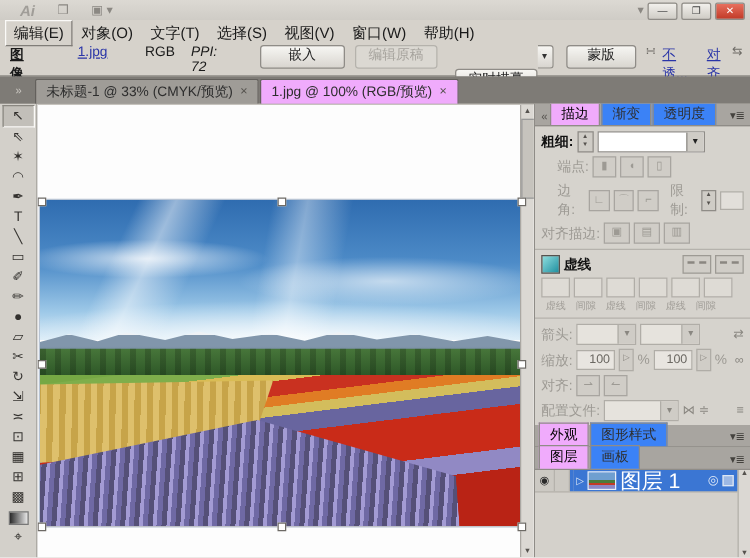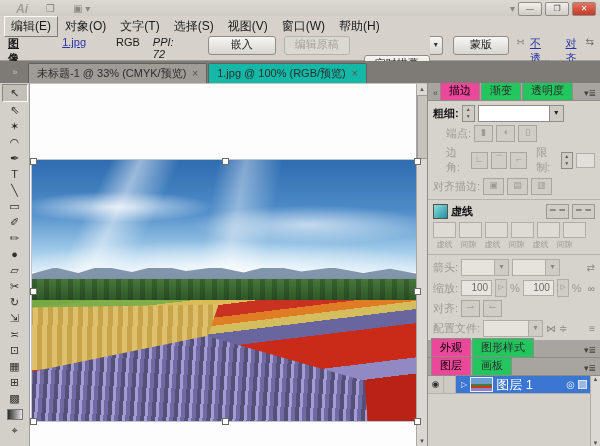--- a/index.html
+++ b/index.html
@@ -37,21 +37,21 @@
   .cb-btn.disabled{color:#a6a39d;border-color:#b5b2ac;background:#dbd8d2;}
   .cb-dd{width:13px;height:17px;border:1px solid #8f8c87;border-left:none;border-radius:0 3px 3px 0;
          background:linear-gradient(#f7f6f3,#d8d5cf);font-size:8px;line-height:16px;text-align:center;color:#333;}
   .cb-icon{color:#6f6c67;font-size:10px;}
 
   
   .doctabs{height:22px;background:#7e7b76;display:flex;align-items:flex-end;padding-left:2px;}
   .tools-head{width:26px;color:#c9c6c0;font-size:9px;text-align:center;align-self:center;}
   .doctab{height:19px;display:flex;align-items:center;gap:6px;padding:0 8px;font-size:11px;
           background:#9f9c97;color:#2e2e2e;border:1px solid #63605c;border-bottom:none;border-radius:2px 2px 0 0;margin-right:1px;white-space:nowrap;}
-  .doctab.active{background:#14b8a6;}
+  .doctab.active{background:#f0abfc;}
   .doctab .close{font-size:10px;color:#55524e;}
 
   
   .main{flex:1;display:flex;overflow:hidden;}
 
   
   .toolbar{width:29px;background:#d3d0ca;border-right:1px solid #a19e99;display:flex;flex-direction:column;
            align-items:center;padding-top:1px;overflow:hidden;}
   .tool{width:24px;height:16px;text-align:center;}
   .tool span{font-size:11px;line-height:16px;color:#33312e;}
@@ -90,22 +90,22 @@
     background:repeating-linear-gradient(97deg,#dec06c 0 5px,#c7a449 5px 10px);
     clip-path:polygon(0 0,100% 25%,88% 100%,0 88%);}
   .lavender{position:absolute;left:-12px;bottom:-18px;width:345px;height:102px;transform:rotate(-4deg);
     background:repeating-linear-gradient(98deg,#a39bd4 0 3px,#6f69a4 3px 7px,#555078 7px 11px);
     clip-path:polygon(0 25%,55% 0,100% 55%,100% 100%,0 100%);}
   .handle{position:absolute;width:5px;height:5px;background:#fff;border:1px solid #6d6a65;z-index:4;}
 
   
   .rightpanel{width:172px;border-left:1px solid #8f8c87;display:flex;flex-direction:column;background:#d6d3cd;font-size:11px;}
   .ptabs{height:17px;background:#a8a5a0;display:flex;align-items:flex-end;padding-left:3px;border-bottom:1px solid #8f8c87;}
-  .ptab{padding:1px 8px 2px;background:#22c55e;color:#2f2f2f;border:1px solid #8f8c87;border-bottom:none;margin-right:1px;white-space:nowrap;}
-  .ptab.active{background:#ec4899;color:#000;}
+  .ptab{padding:1px 8px 2px;background:#3b82f6;color:#2f2f2f;border:1px solid #8f8c87;border-bottom:none;margin-right:1px;white-space:nowrap;}
+  .ptab.active{background:#f0abfc;color:#000;}
   .pcollapse{color:#55524e;font-size:9px;padding:0 2px 2px;}
   .pmenu{margin-left:auto;color:#44423e;font-size:9px;padding:0 4px 2px;}
 
   .stroke-content{padding:4px 5px 3px;display:flex;flex-direction:column;gap:3px;}
   .row{display:flex;align-items:center;gap:3px;}
   .dim{color:#9d9a94;}
   .strong{color:#111;font-weight:bold;}
   .spin{width:11px;height:15px;border:1px solid #8f8c87;background:#cfccc6;display:flex;flex-direction:column;}
   .spin i{font-style:normal;font-size:5px;line-height:7px;text-align:center;color:#55524e;}
   .combo{height:15px;border:1px solid #8f8c87;background:#fff;display:flex;align-items:center;}
@@ -134,21 +134,21 @@
   
   .layers-content{background:#d4d1cb;flex:1;position:relative;overflow:hidden;}
   .layer-row{height:17px;display:flex;align-items:center;background:#ccc9c3;border-bottom:1px solid #b5b2ac;margin-right:9px;}
   .eye-cell{width:15px;text-align:center;border-right:1px solid #b5b2ac;font-size:9px;color:#2b2b2b;align-self:stretch;line-height:16px;}
   .lock-cell{width:11px;align-self:stretch;border-right:1px solid #b5b2ac;}
   .color-bar{width:3px;align-self:stretch;background:#3b76d3;}
   .layer-sel{flex:1;align-self:stretch;background:#3b76d3;display:flex;align-items:center;gap:3px;padding:0 2px;}
   .expand{color:#dfe8f6;font-size:8px;}
   .thumb{width:21px;height:13px;border:1px solid #e9eef6;
          background:linear-gradient(180deg,#6f9fd0 0 45%,#4a7a3a 45% 62%,#c23a24 62% 80%,#8d86c2 80% 100%);}
-  .layer-name{color:#fff;font-size:13px;}
+  .layer-name{color:#fff;font-size:17px;}
   .target{color:#e7eef8;font-size:10px;}
   .sel-dot{width:7px;height:7px;background:#9db8e4;border:1px solid #dce6f4;margin-right:2px;}
   .layers-scroll{position:absolute;right:0;top:0;bottom:0;width:9px;background:#dbd8d3;border-left:1px solid #b0ada7;
                  font-size:6px;color:#55524e;text-align:center;}
   .layers-scroll .down{position:absolute;bottom:0;left:0;right:0;}
 </style>
 </head>
 <body>
 
 <div id="window" data-name="app-window">

